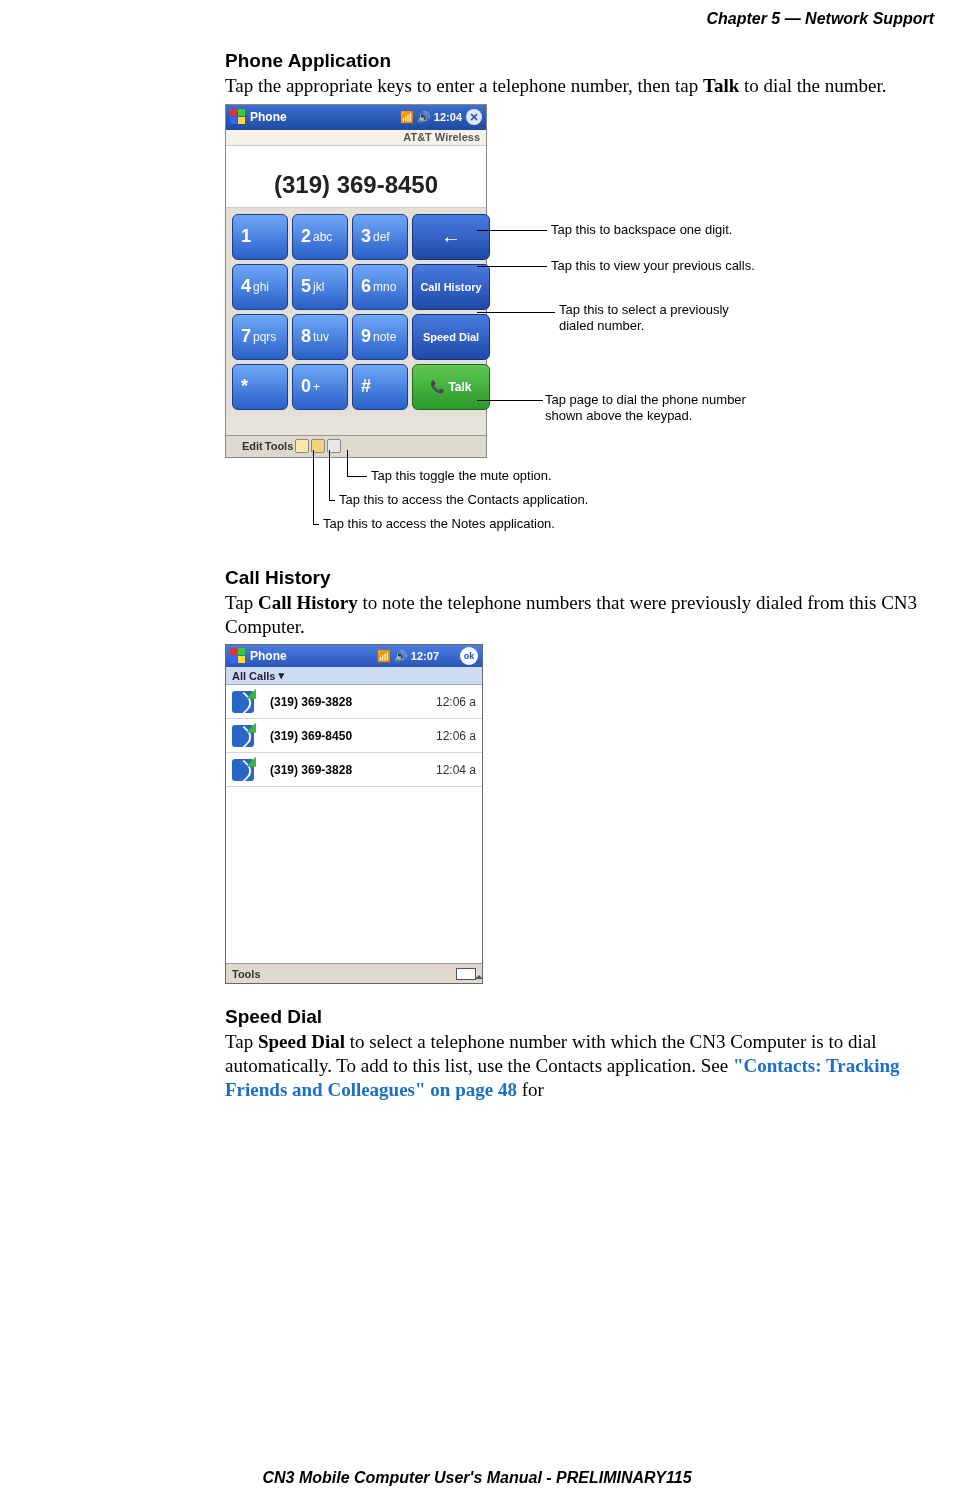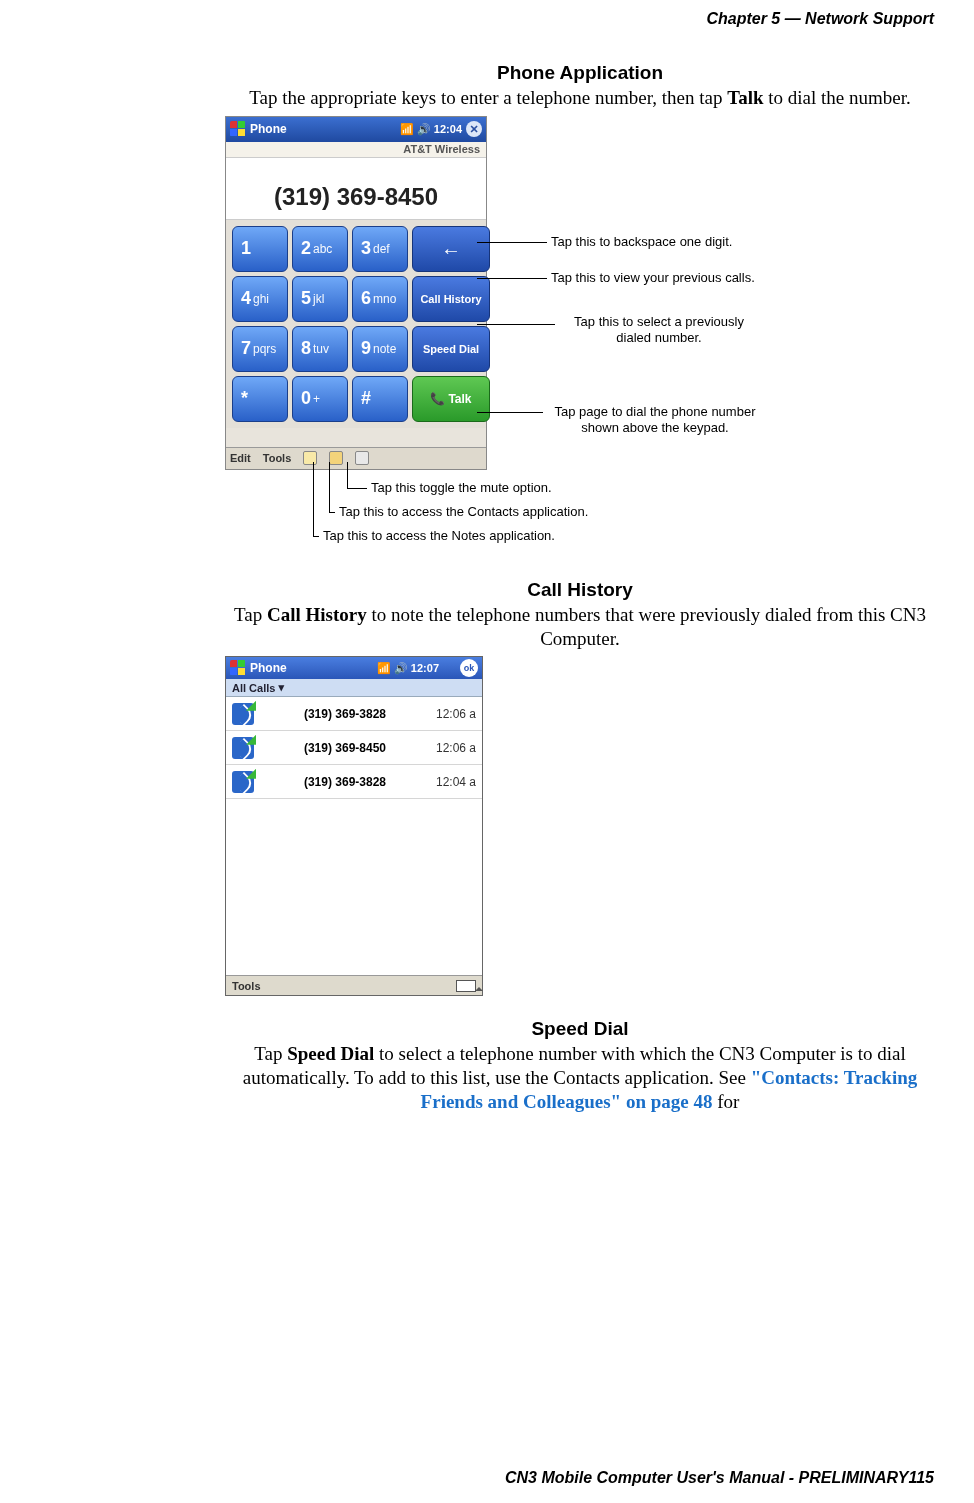--- a/index.html
+++ b/index.html
@@ -16,23 +16,22 @@
     top: 10px;
     right: 40px;
     font-family: Arial, sans-serif;
     font-style: italic;
     font-weight: bold;
     font-size: 16px;
   }
   .content {
     position: absolute;
     left: 225px;
-    top: 62px;
+    top: 50px;
     width: 710px;
-    text-align: center;
   }
   h3.section-title {
     font-family: Arial, sans-serif;
     font-weight: bold;
     font-size: 19px;
     margin-bottom: 2px;
   }
   p.body {
     font-size: 19px;
     line-height: 1.25;
@@ -115,21 +114,21 @@
   .sidebtn.arrow{font-size:20px}
   .talkbtn{
     background:linear-gradient(#5fc853,#2a9a2a);border:1px solid #1a6a1a;
     color:#fff;font-family:Arial,sans-serif;font-weight:bold;font-size:12px;
     display:flex;align-items:center;justify-content:center;gap:3px;border-radius:6px;
   }
   .bottombar1{
     position:absolute;left:0;bottom:0;right:0;height:22px;
     background:#ded9cd;border-top:1px solid #999;
     display:flex;align-items:center;font-family:Arial,sans-serif;font-size:11px;
-    font-weight:bold;color:#333;padding:0 4px;gap:12px;
+    font-weight:bold;color:#333;padding:0 16px;gap:2px;
   }
   .mini-icon{width:14px;height:14px;border:1px solid #888;background:#f8e9a8;border-radius:2px;flex-shrink:0}
   .mini-icon.b{background:#f3d37a}
   .mini-icon.c{background:#e8e8e8}
   
   .callout-line{position:absolute;background:#000;height:1px}
   .callout-vline{position:absolute;background:#000;width:1px}
   .callout-label{position:absolute;font-family:Arial,sans-serif;font-size:13px;color:#000;line-height:1.25}
   
   .fig2{
@@ -147,21 +146,21 @@
     margin-left:21px;flex-shrink:0;
   }
   .filterbar{
     height:18px;background:#ceddf3;border-bottom:1px solid #9ab;
     font-family:Arial,sans-serif;font-size:11px;font-weight:bold;color:#223;
     display:flex;align-items:center;padding:0 6px;gap:3px;
   }
   .calls-list{flex:1;background:#fff;overflow:hidden}
   .call-row{
     display:flex;align-items:center;height:34px;border-bottom:1px solid #d6d6d6;
-    font-family:Arial,sans-serif;font-size:12px;padding:0 6px;gap:6px;
+    font-family:Arial,sans-serif;font-size:12px;padding:0 6px;gap:16px;
   }
   .call-icon{
     width:22px;height:22px;border-radius:3px;flex-shrink:0;position:relative;
     background:#2a66c8;
   }
   .call-icon::before{
     content:"";position:absolute;left:4px;top:4px;width:14px;height:14px;
     border:2px solid #fff;border-left:none;border-bottom:none;border-radius:0 10px 0 0;
     transform:rotate(45deg);
   }
@@ -174,21 +173,21 @@
   .bottombar2{
     height:20px;background:#dedacd;border-top:1px solid #999;
     display:flex;align-items:center;justify-content:space-between;
     font-family:Arial,sans-serif;font-size:11px;font-weight:bold;color:#333;padding:0 6px;
   }
   .kbd-icon{width:20px;height:12px;border:1px solid #555;background:#fff;position:relative}
   .kbd-icon::after{content:"";position:absolute;right:-8px;top:2px;border:4px solid transparent;border-bottom-color:#555}
   
   .footer{
     position:absolute;left:0;right:0;bottom:16px;
-    display:flex;justify-content:flex-end;padding:0 40px 0 20px;
+    display:flex;justify-content:center;padding:0 40px 0 20px;
     font-family:Arial,sans-serif;font-style:italic;font-weight:bold;font-size:16px;margin-top:31px;
   }
 </style>
 </head>
 <body>
 
 <div class="header-running">Chapter 5 —  Network Support</div>
 
 <div class="content">
 

